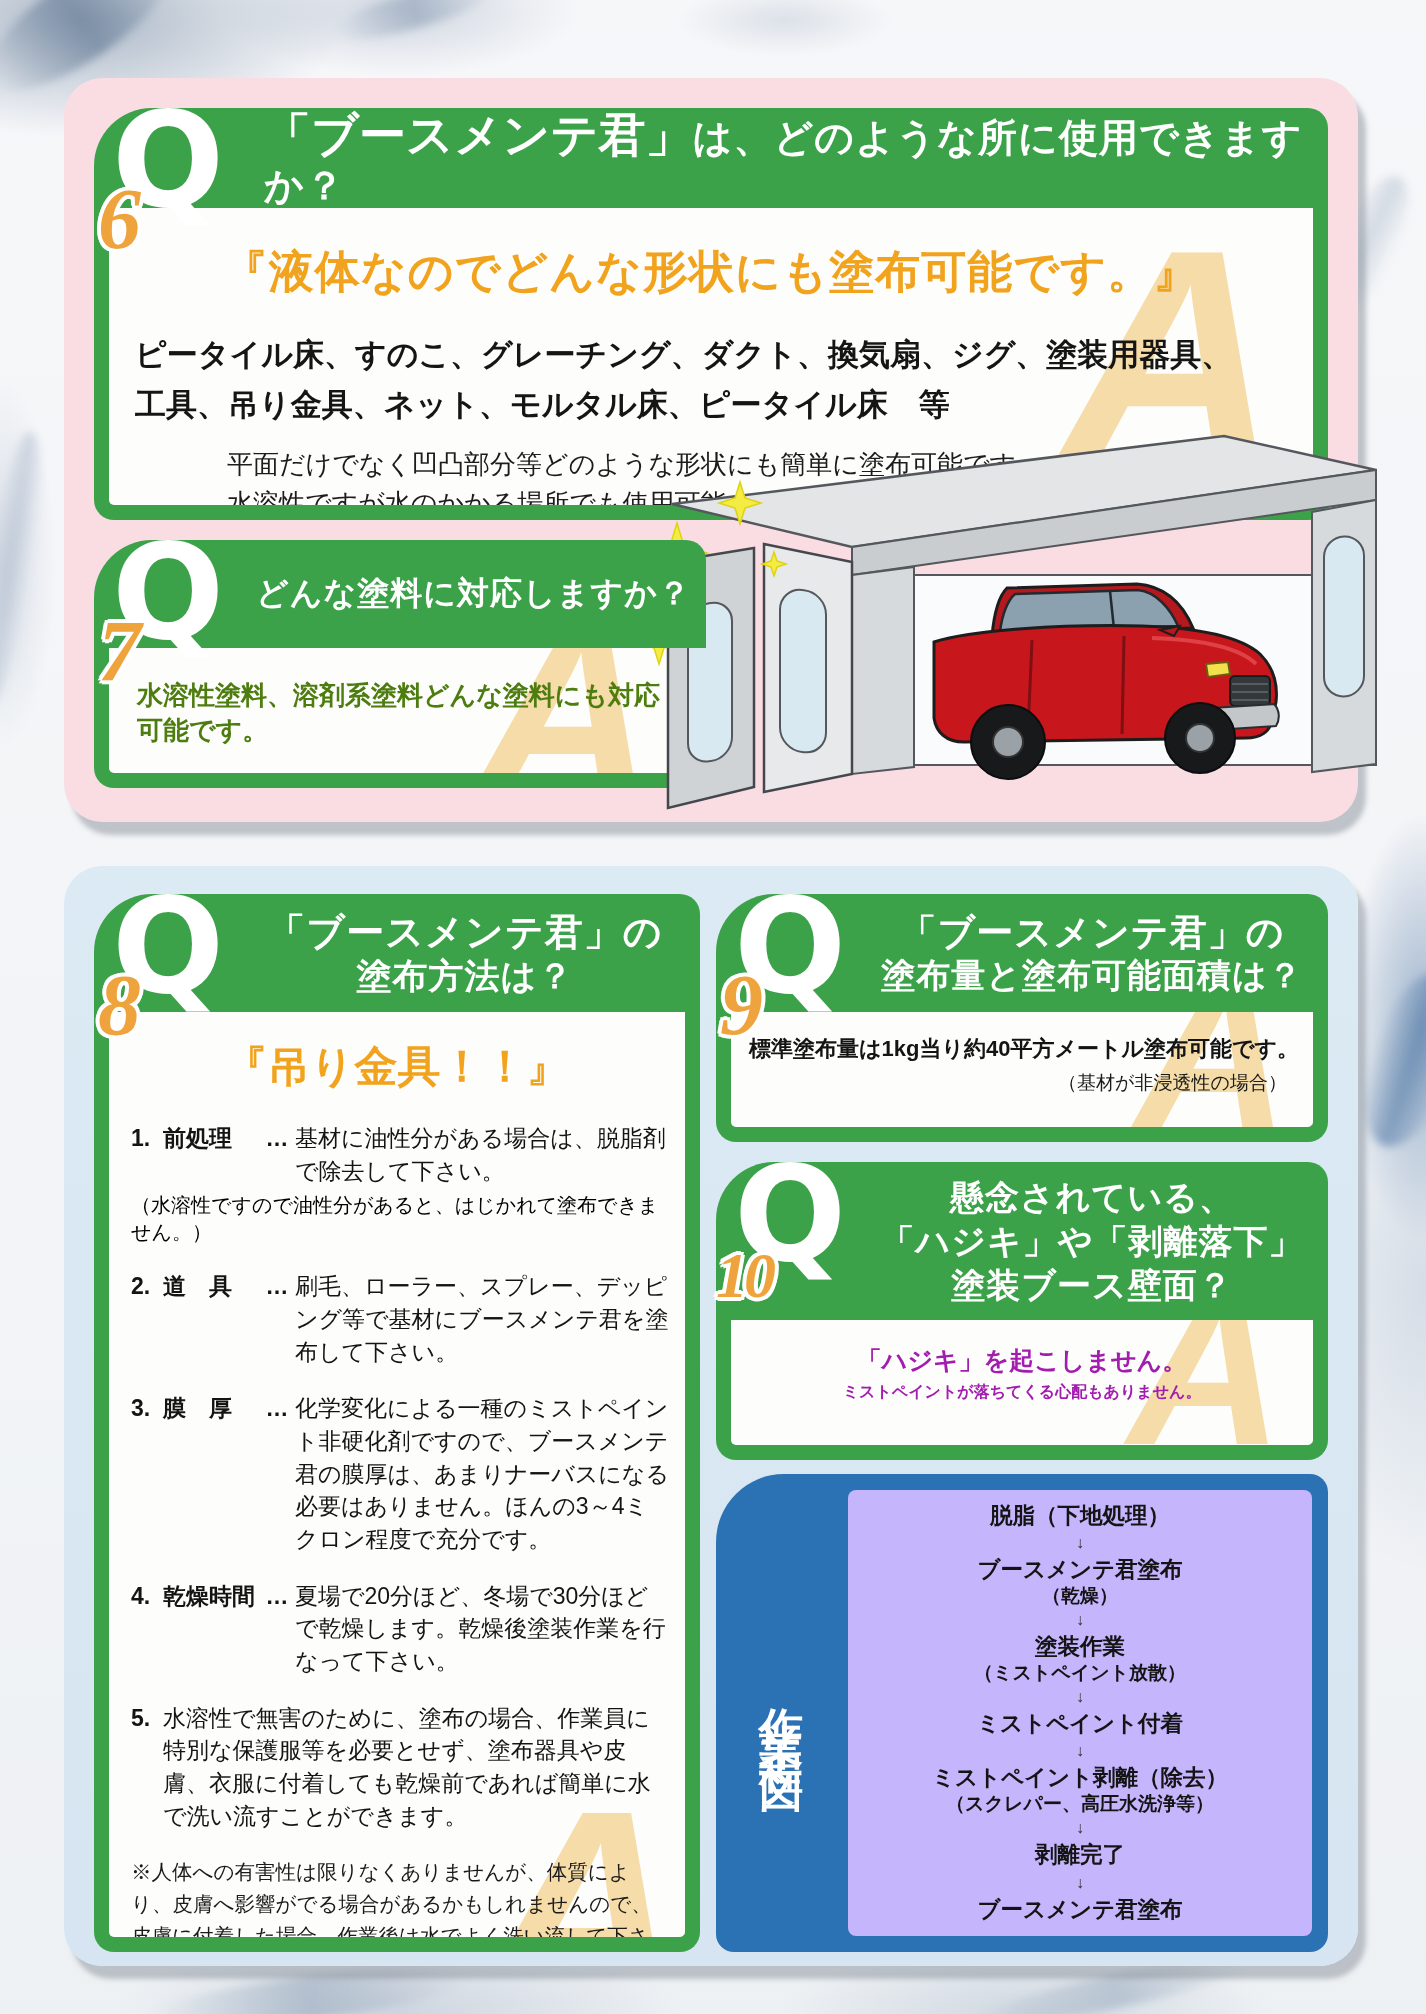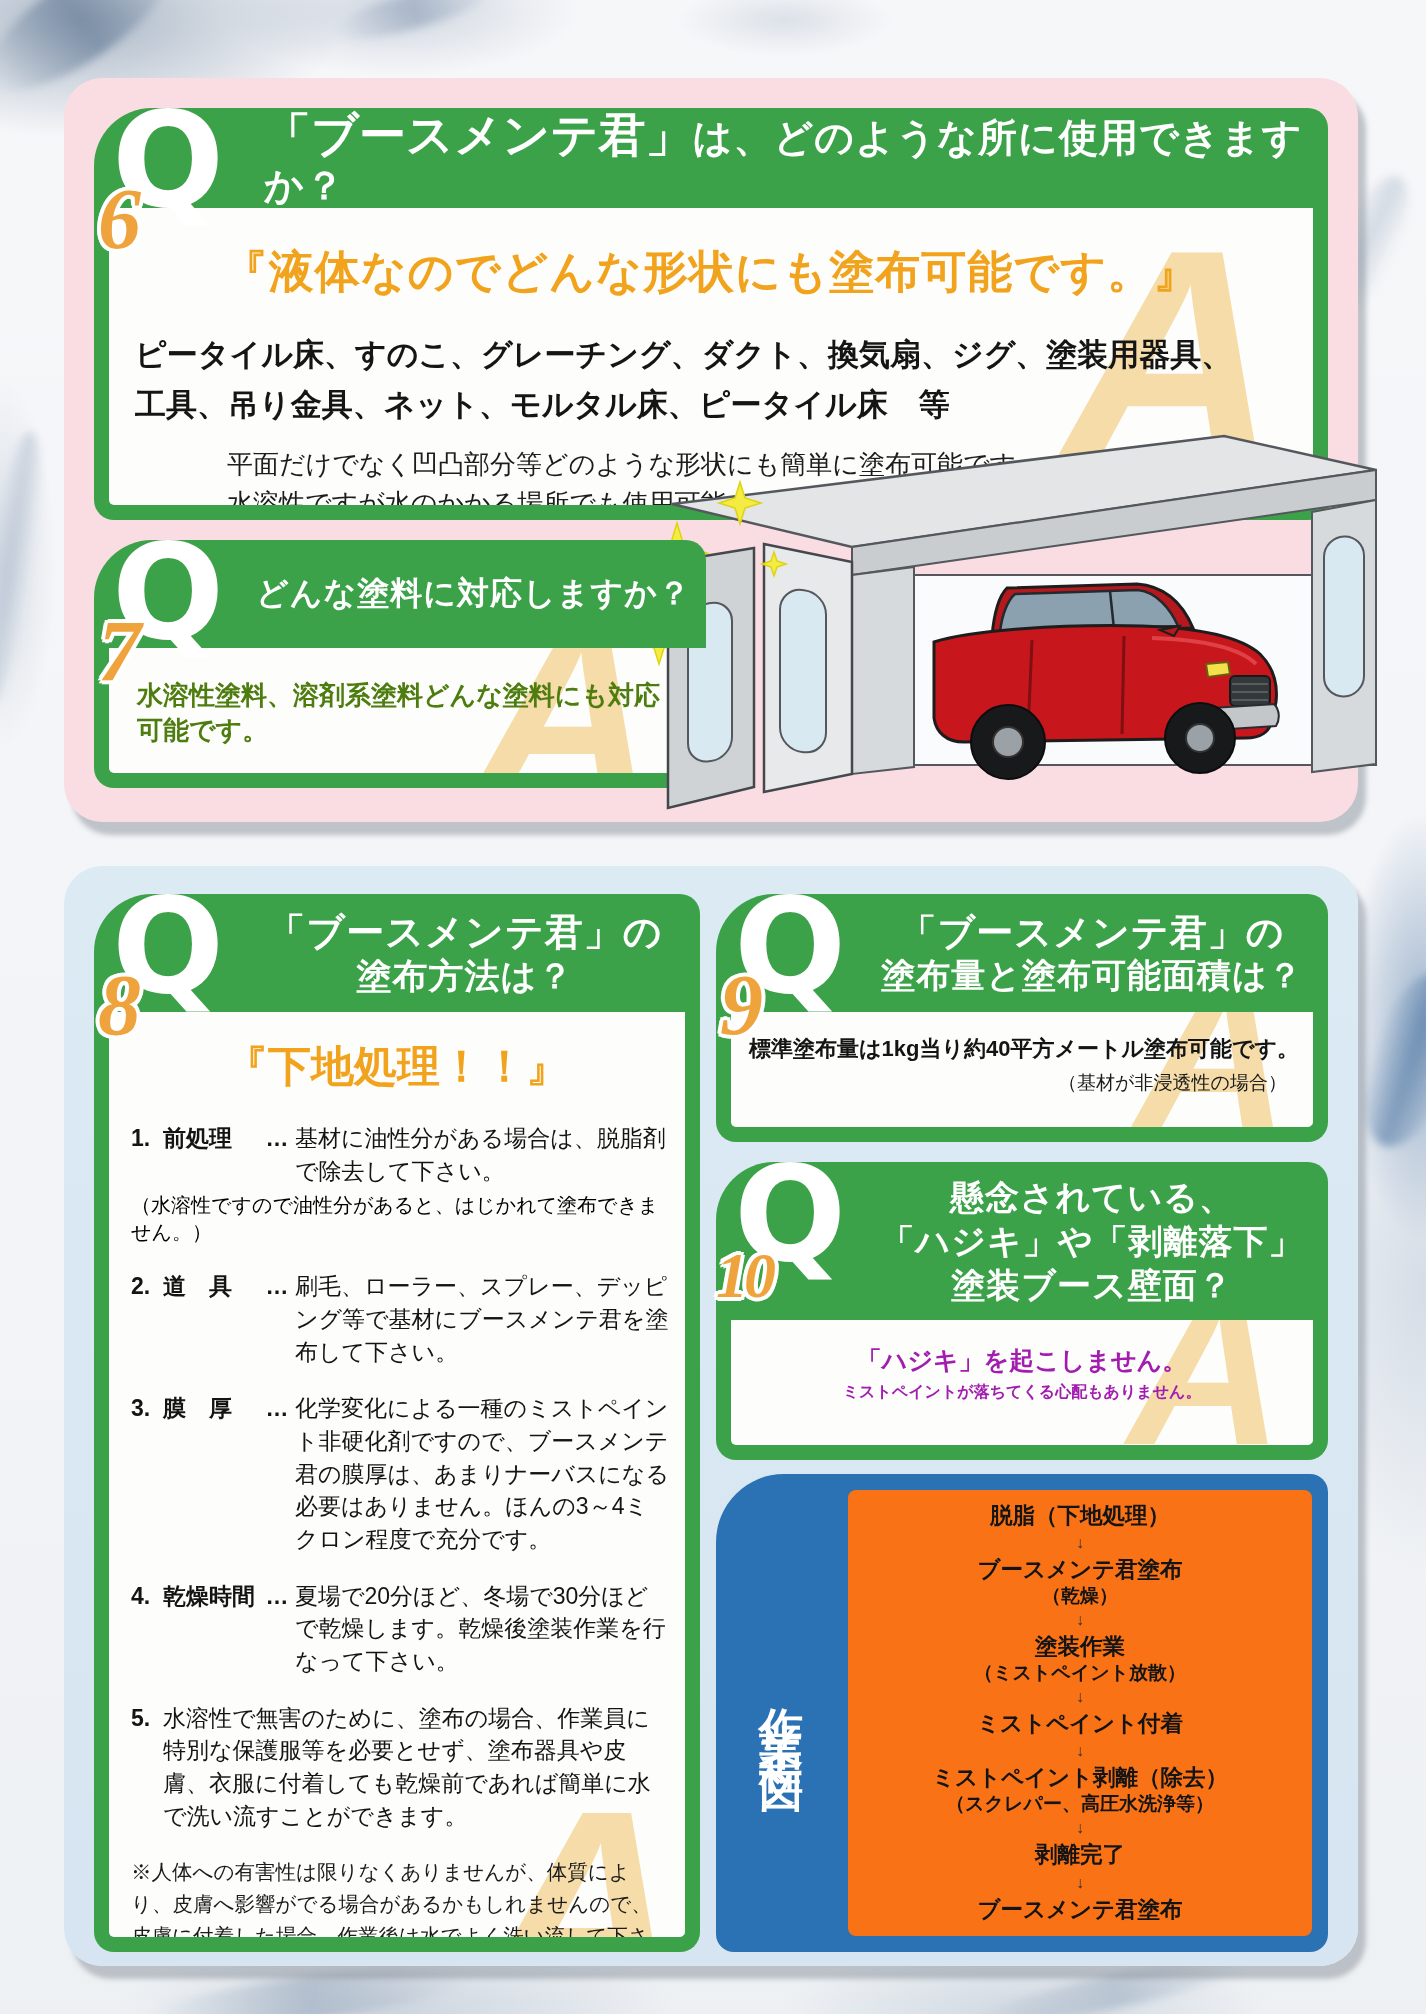--- a/index.html
+++ b/index.html
@@ -122,21 +122,21 @@
   .q10-a1 { font-size:25px; line-height:1.5; }
   .q10-a2 { font-size:16px; line-height:1.5; }
   .q10 .wm { right:30px; top:-34px; font-size:215px; }
 
   
   .process { position:absolute; left:652px; top:608px; width:612px; height:478px;
              background:#2B72B5; border-radius:68px 18px 18px 18px; display:flex; }
   .process-title-strip { width:132px; display:flex; align-items:center; justify-content:center; }
   .process-title { writing-mode:vertical-rl; color:#ffffff; font-size:44px; font-weight:700;
                    letter-spacing:16px; }
-  .process-box { flex:1; background:#f97316; margin:16px 16px 16px 0; border-radius:8px;
+  .process-box { flex:1; background:#c4b5fd; margin:16px 16px 16px 0; border-radius:8px;
                  display:flex; flex-direction:column; align-items:center; justify-content:center;
                  padding:8px 4px; }
   .pstep { text-align:center; color:#141414; font-weight:700; }
   .pmain { display:block; font-size:22.5px; line-height:1.25; }
   .psub  { display:block; font-size:19px;  line-height:1.2; }
   .parrow { font-size:16px; color:#333; line-height:1; margin:5px 0; font-weight:700; }
 </style>
 </head>
 <body>
 
@@ -238,21 +238,21 @@
       <div class="qa-head">
         <div class="qlogo">
           <span class="qglyph">Q</span>
           <span class="qnum">8</span>
         </div>
         <div class="qtitle qtitle-l1">「ブースメンテ君」の</div>
         <div class="qtitle qtitle-l2">塗布方法は？</div>
       </div>
       <div class="qa-body">
         <span class="wm">A</span>
-        <div class="q8-headline">『下地処理！！』</div>
+        <div class="q8-headline">『吊り金具！！』</div>
         <div class="steps">
           <div class="step">
             <div class="srow">
               <span class="sno">1.</span>
               <span class="slabel">前処理</span>
               <span class="sdots">…</span>
               <span class="stext">基材に油性分がある場合は、脱脂剤で除去して下さい。</span>
             </div>
             <div class="snote">（水溶性ですので油性分があると、はじかれて塗布できません。）</div>
           </div>

